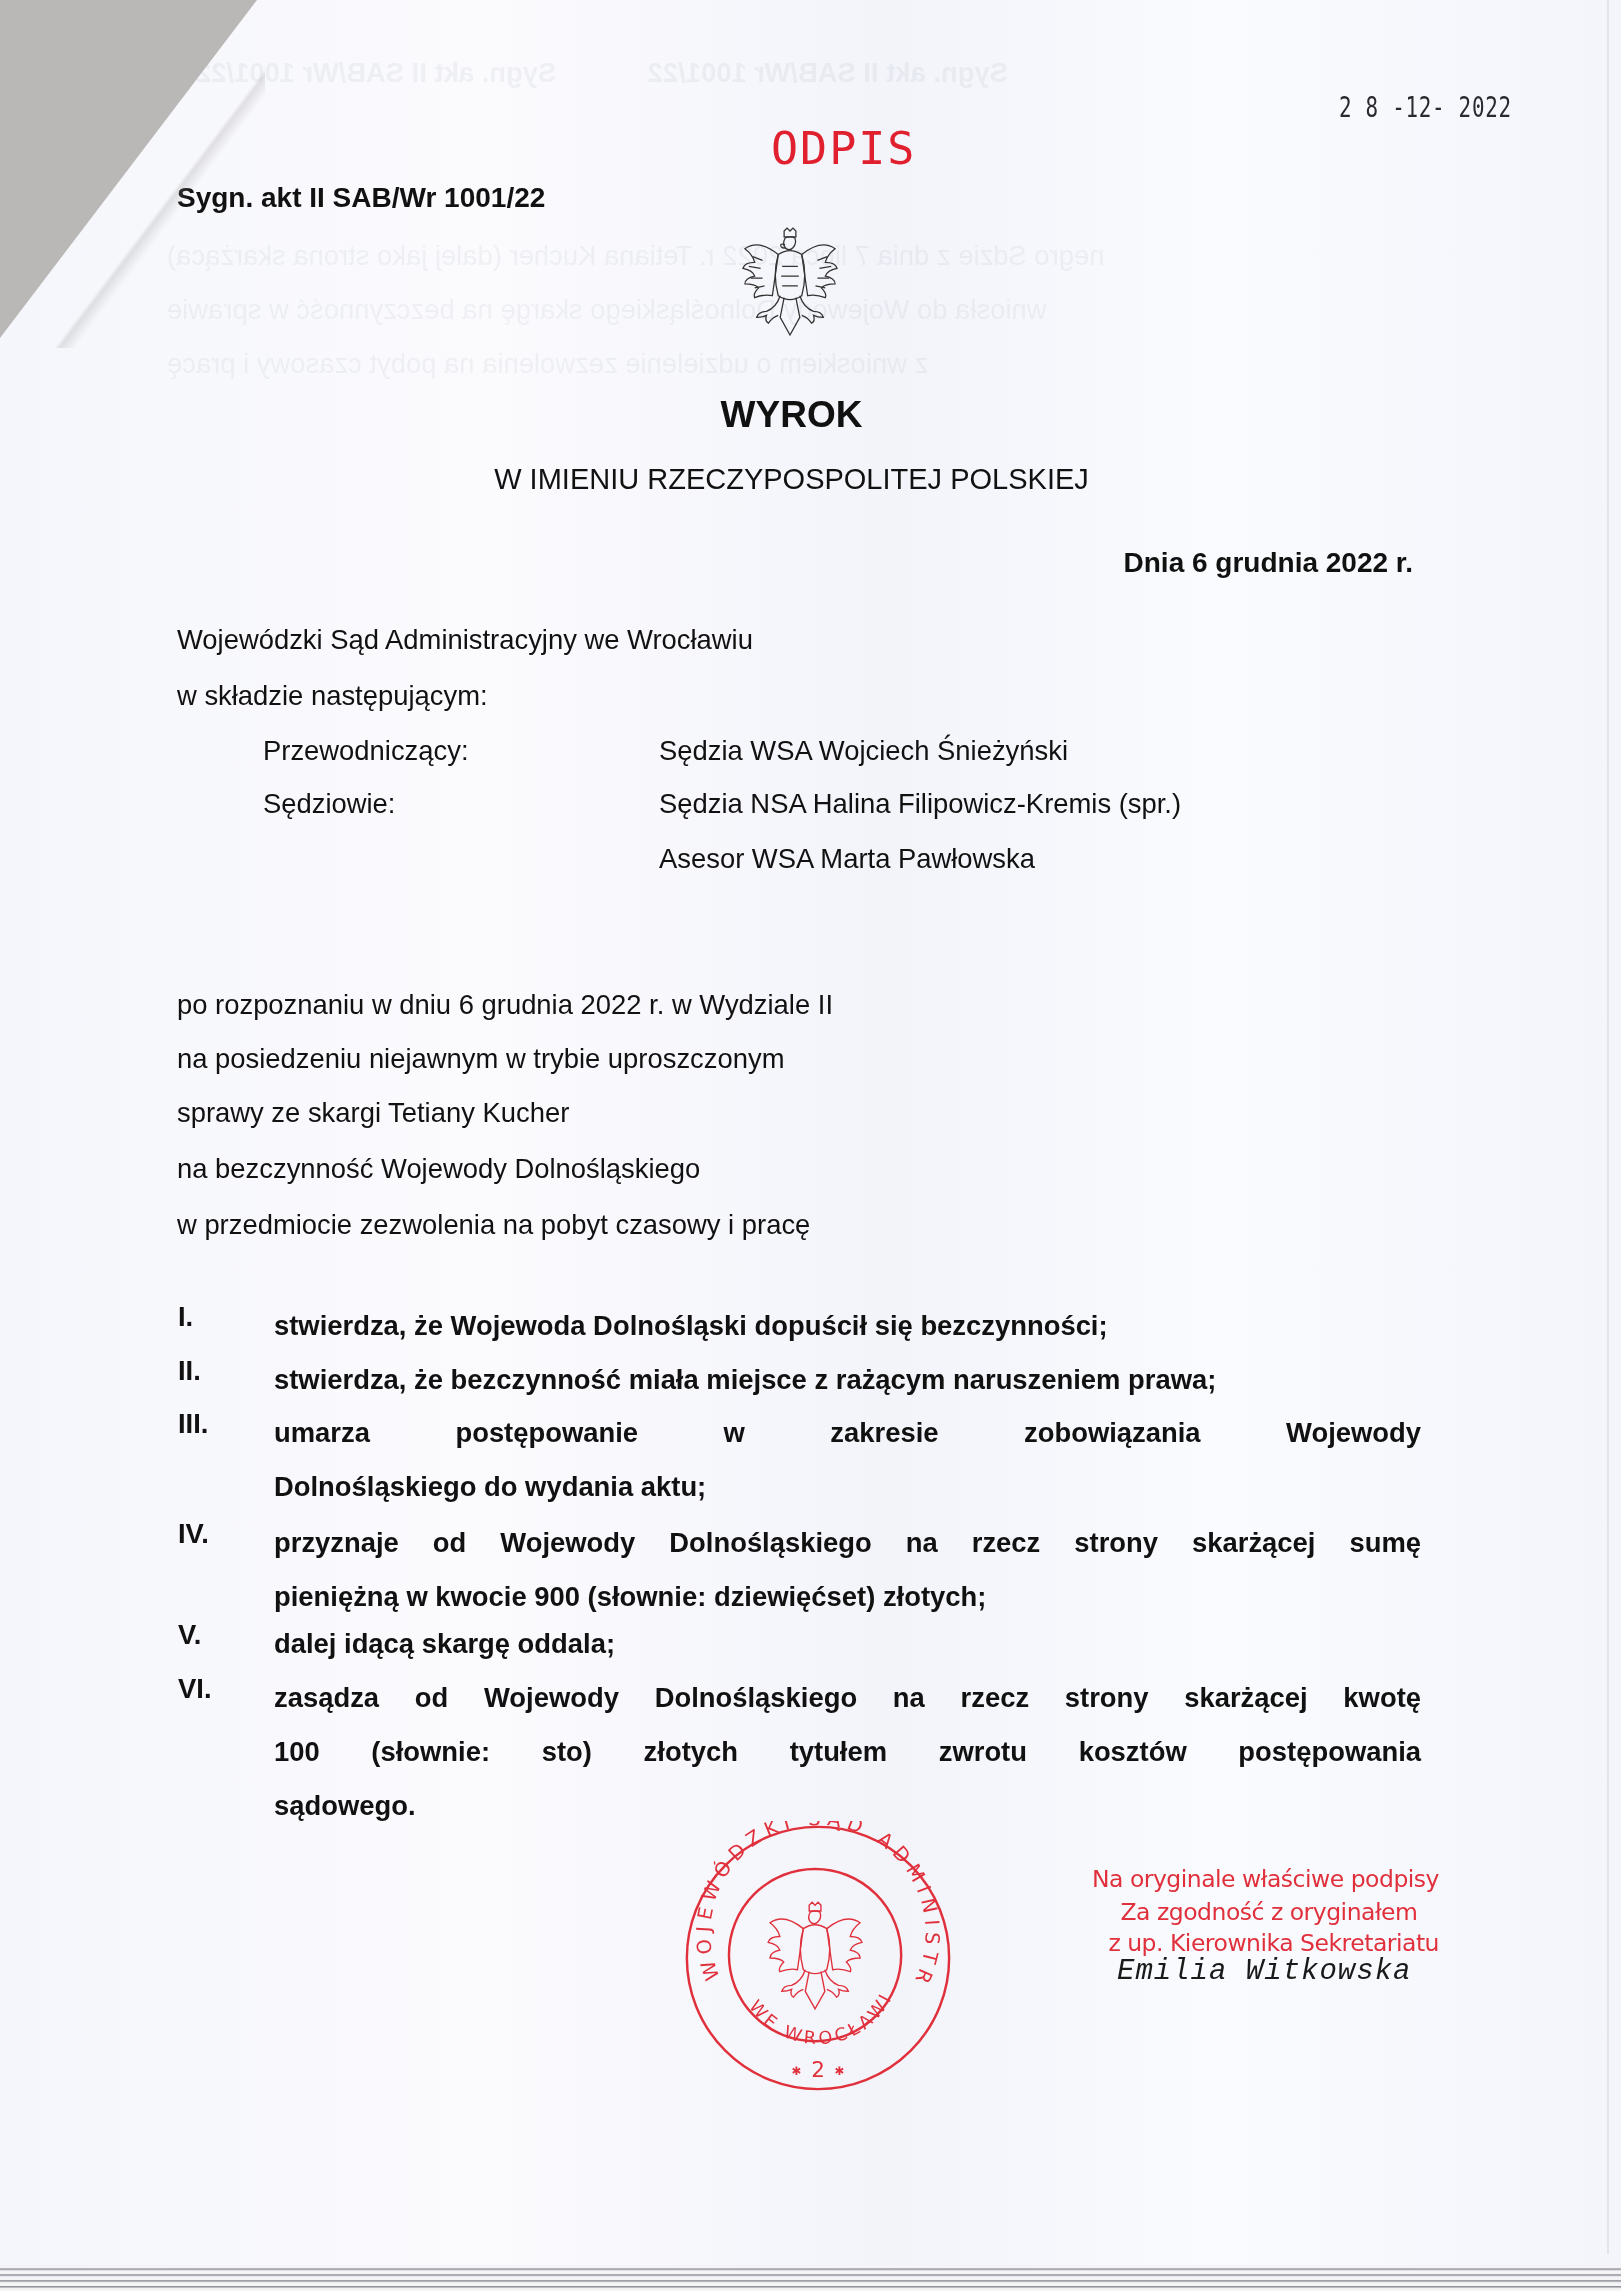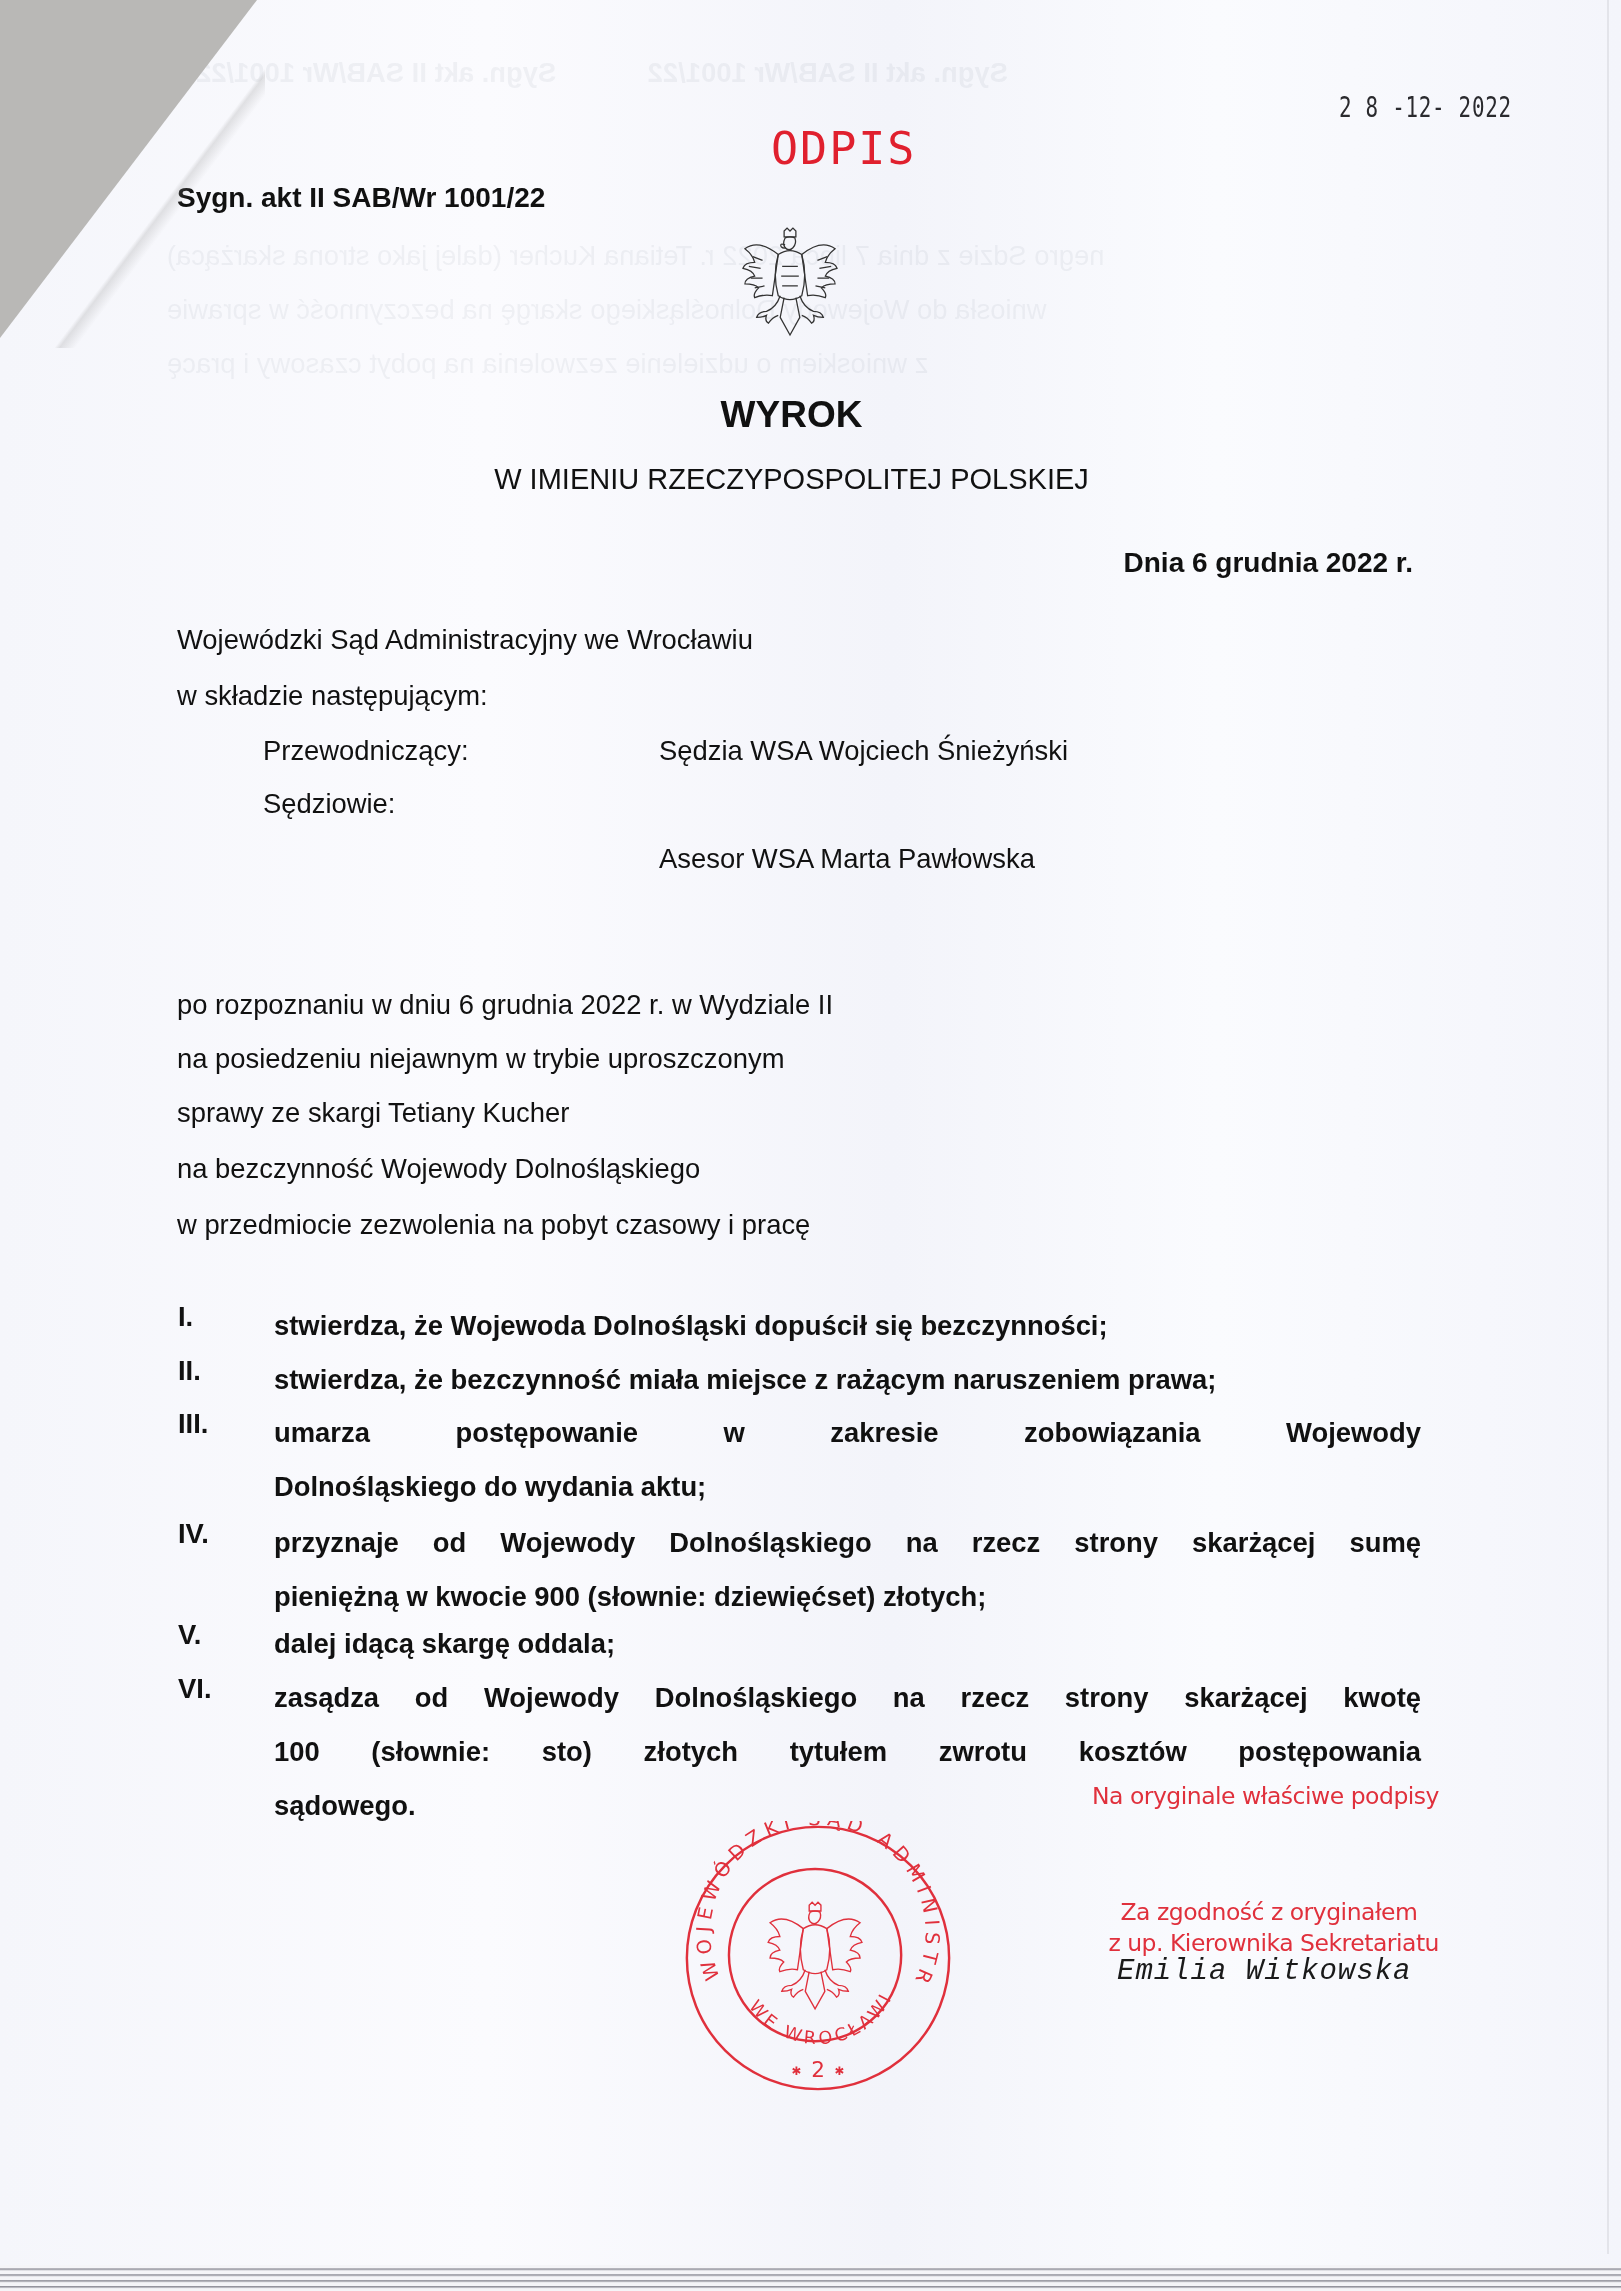--- a/index.html
+++ b/index.html
@@ -117,20 +117,21 @@
   <div class="abs title1">WYROK</div>
   <div class="abs title2">W IMIENIU RZECZYPOSPOLITEJ POLSKIEJ</div>
   <div class="abs date">Dnia 6 grudnia 2022 r.</div>
 
   <div class="abs body-line court">Wojewódzki Sąd Administracyjny we Wrocławiu</div>
   <div class="abs body-line sklad">w składzie następującym:</div>
 
   <div class="abs lbl r1">Przewodniczący:</div>
   <div class="abs val r1">Sędzia WSA Wojciech Śnieżyński</div>
   <div class="abs lbl r2">Sędziowie:</div>
+  <div class="abs val r2">Sędzia NSA Halina Filipowicz-Kremis (spr.)</div>
   <div class="abs lbl r3"></div>
   <div class="abs val r3">Asesor WSA Marta Pawłowska</div>
 
   <div class="abs intro i1">po rozpoznaniu w dniu 6 grudnia 2022  r. w Wydziale II</div>
   <div class="abs intro i2">na posiedzeniu niejawnym w trybie uproszczonym</div>
   <div class="abs intro i3">sprawy ze skargi Tetiany Kucher</div>
   <div class="abs intro i4">na bezczynność Wojewody Dolnośląskiego</div>
   <div class="abs intro i5">w przedmiocie zezwolenia na pobyt czasowy i pracę</div>
 
   <div class="abs num" style="top:1301px">I.</div>
@@ -176,19 +177,19 @@
       <path d="M45 11 q5 -2 10 0 q2 6 -2 10 q-4 4 -8 0 q-3 -4 0 -10 z"></path>
       <path d="M38 28 q-20 -16 -34 -6 q8 6 10 14 q-10 0 -12 6 q10 2 12 8 q-10 2 -10 8 q10 0 14 4 q-6 6 -4 10 q10 -4 18 -2 z"></path>
       <path d="M62 28 q20 -16 34 -6 q-8 6 -10 14 q10 0 12 6 q-10 2 -12 8 q10 2 10 8 q-10 0 -14 4 q6 6 4 10 q-10 -4 -18 -2 z"></path>
       <path d="M38 28 q12 -8 24 0 q6 20 0 42 q-12 8 -24 0 q-6 -22 0 -42 z"></path>
       <path d="M40 70 q-4 12 -14 16 q-8 0 -10 6 q6 0 10 -2 q-2 6 2 8 q4 -6 10 -8"></path>
       <path d="M60 70 q4 12 14 16 q8 0 10 6 q-6 0 -10 -2 q2 6 -2 8 q-4 -6 -10 -8"></path>
       <path d="M44 72 l-4 20 l10 18 l10 -18 l-4 -20"></path>
     </g>
   </svg>
 
-  <div class="abs stamp-text" style="top:1782px">Na oryginale właściwe podpisy</div>
+  <div class="abs stamp-text" style="top:1865px">Na oryginale właściwe podpisy</div>
   <div class="abs stamp-text center" style="top:1898px;left:1117px;width:304px">Za zgodność z oryginałem</div>
   <div class="abs stamp-text" style="top:1929px">z up. Kierownika Sekretariatu</div>
   <div class="abs signature">Emilia Witkowska</div>
 
 </div>
 
 
 </body></html>

